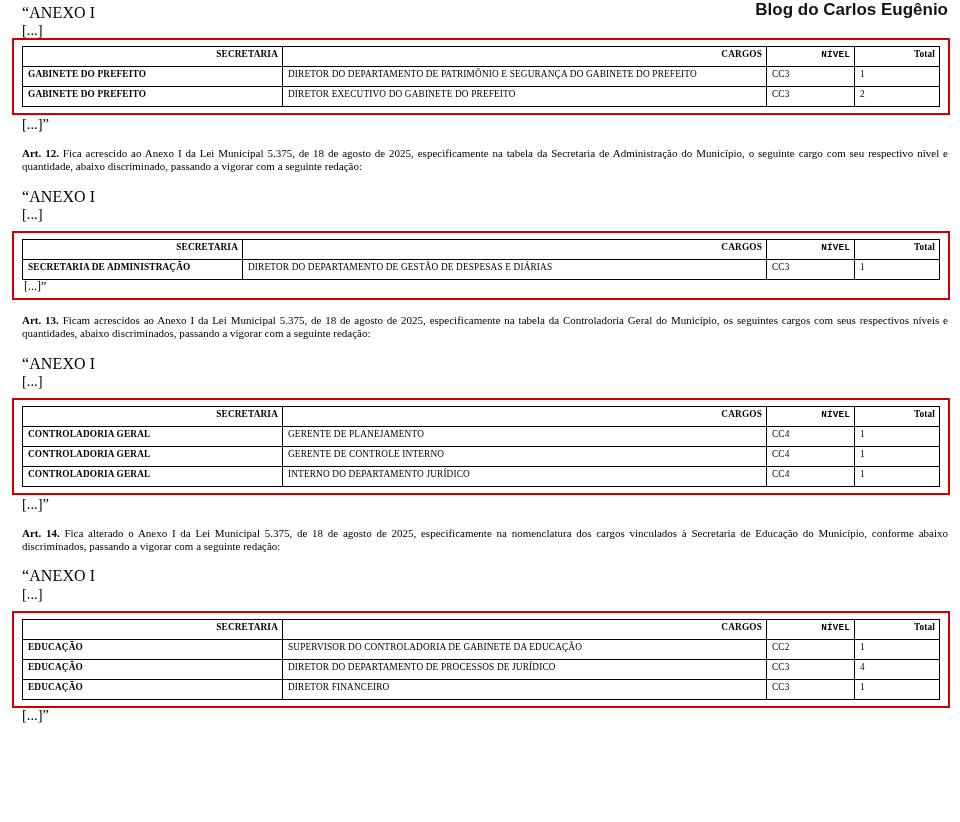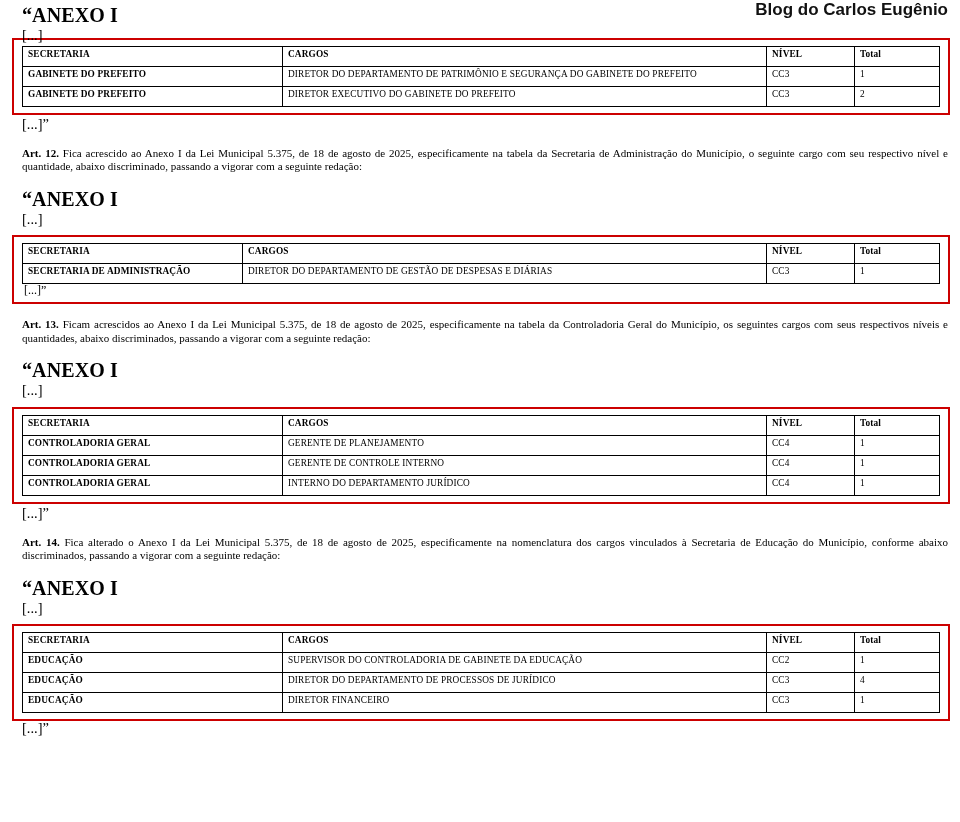--- a/index.html
+++ b/index.html
@@ -20,22 +20,22 @@
     height: 822px;
     padding: 0;
     box-sizing: border-box;
   }
   .header-row {
     position: relative;
     padding: 4px 12px 0 22px;
     height: 34px;
   }
   .anexo-title {
-    font-weight: bold;
-    font-size: 20px;
+    font-weight: normal;
+    font-size: 16px;
     letter-spacing: 0.1px;
     line-height: 1.15;
   }
   .bracket {
     font-size: 14.5px;
     line-height: 1.15;
   }
   .blog-brand {
     position: absolute;
     right: 12px;
@@ -78,27 +78,28 @@
     padding: 2px 4px 3px 5px;
     font-size: 9.3px;
     line-height: 1.25;
     text-align: left;
     vertical-align: top;
     letter-spacing: 0.15px;
     height: 14px;
   }
   table.cargos th {
     font-weight: bold;
+    text-align: right;
   }
   table.cargos td.bold, table.cargos th {
     font-weight: bold;
   }
   .col-secretaria { width: 250px; }
   .col-cargos { width: auto; }
-  .col-nivel { width: 78px; }
+  .col-nivel { width: 78px; font-family: Liberation Mono, monospace; }
   .col-total { width: 75px; }
 
   .col-secretaria-b { width: 210px; }
 
   .tail {
     font-size: 14.5px;
     padding: 2px 12px 0 22px;
     line-height: 1.1;
   }
   .tail-tight {

